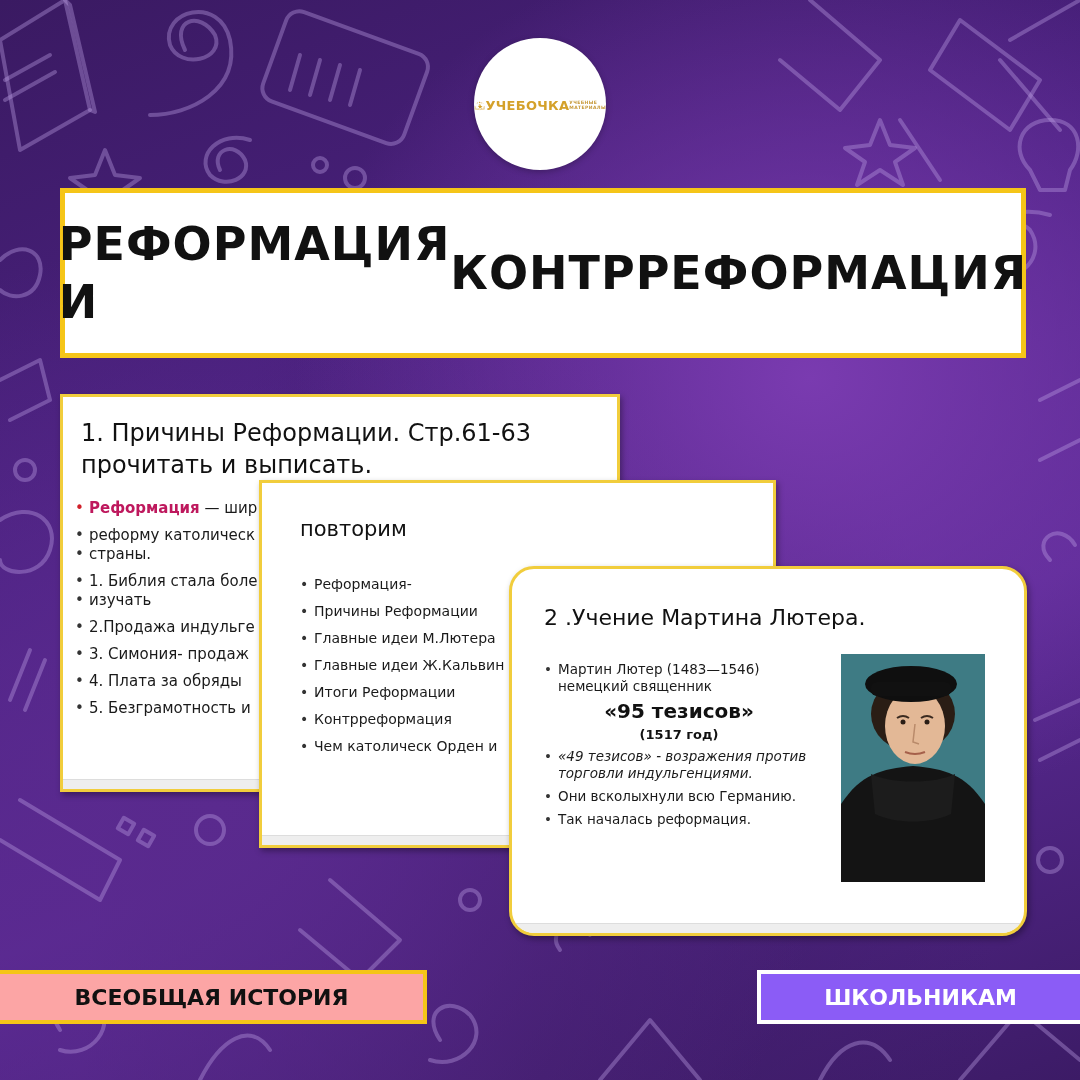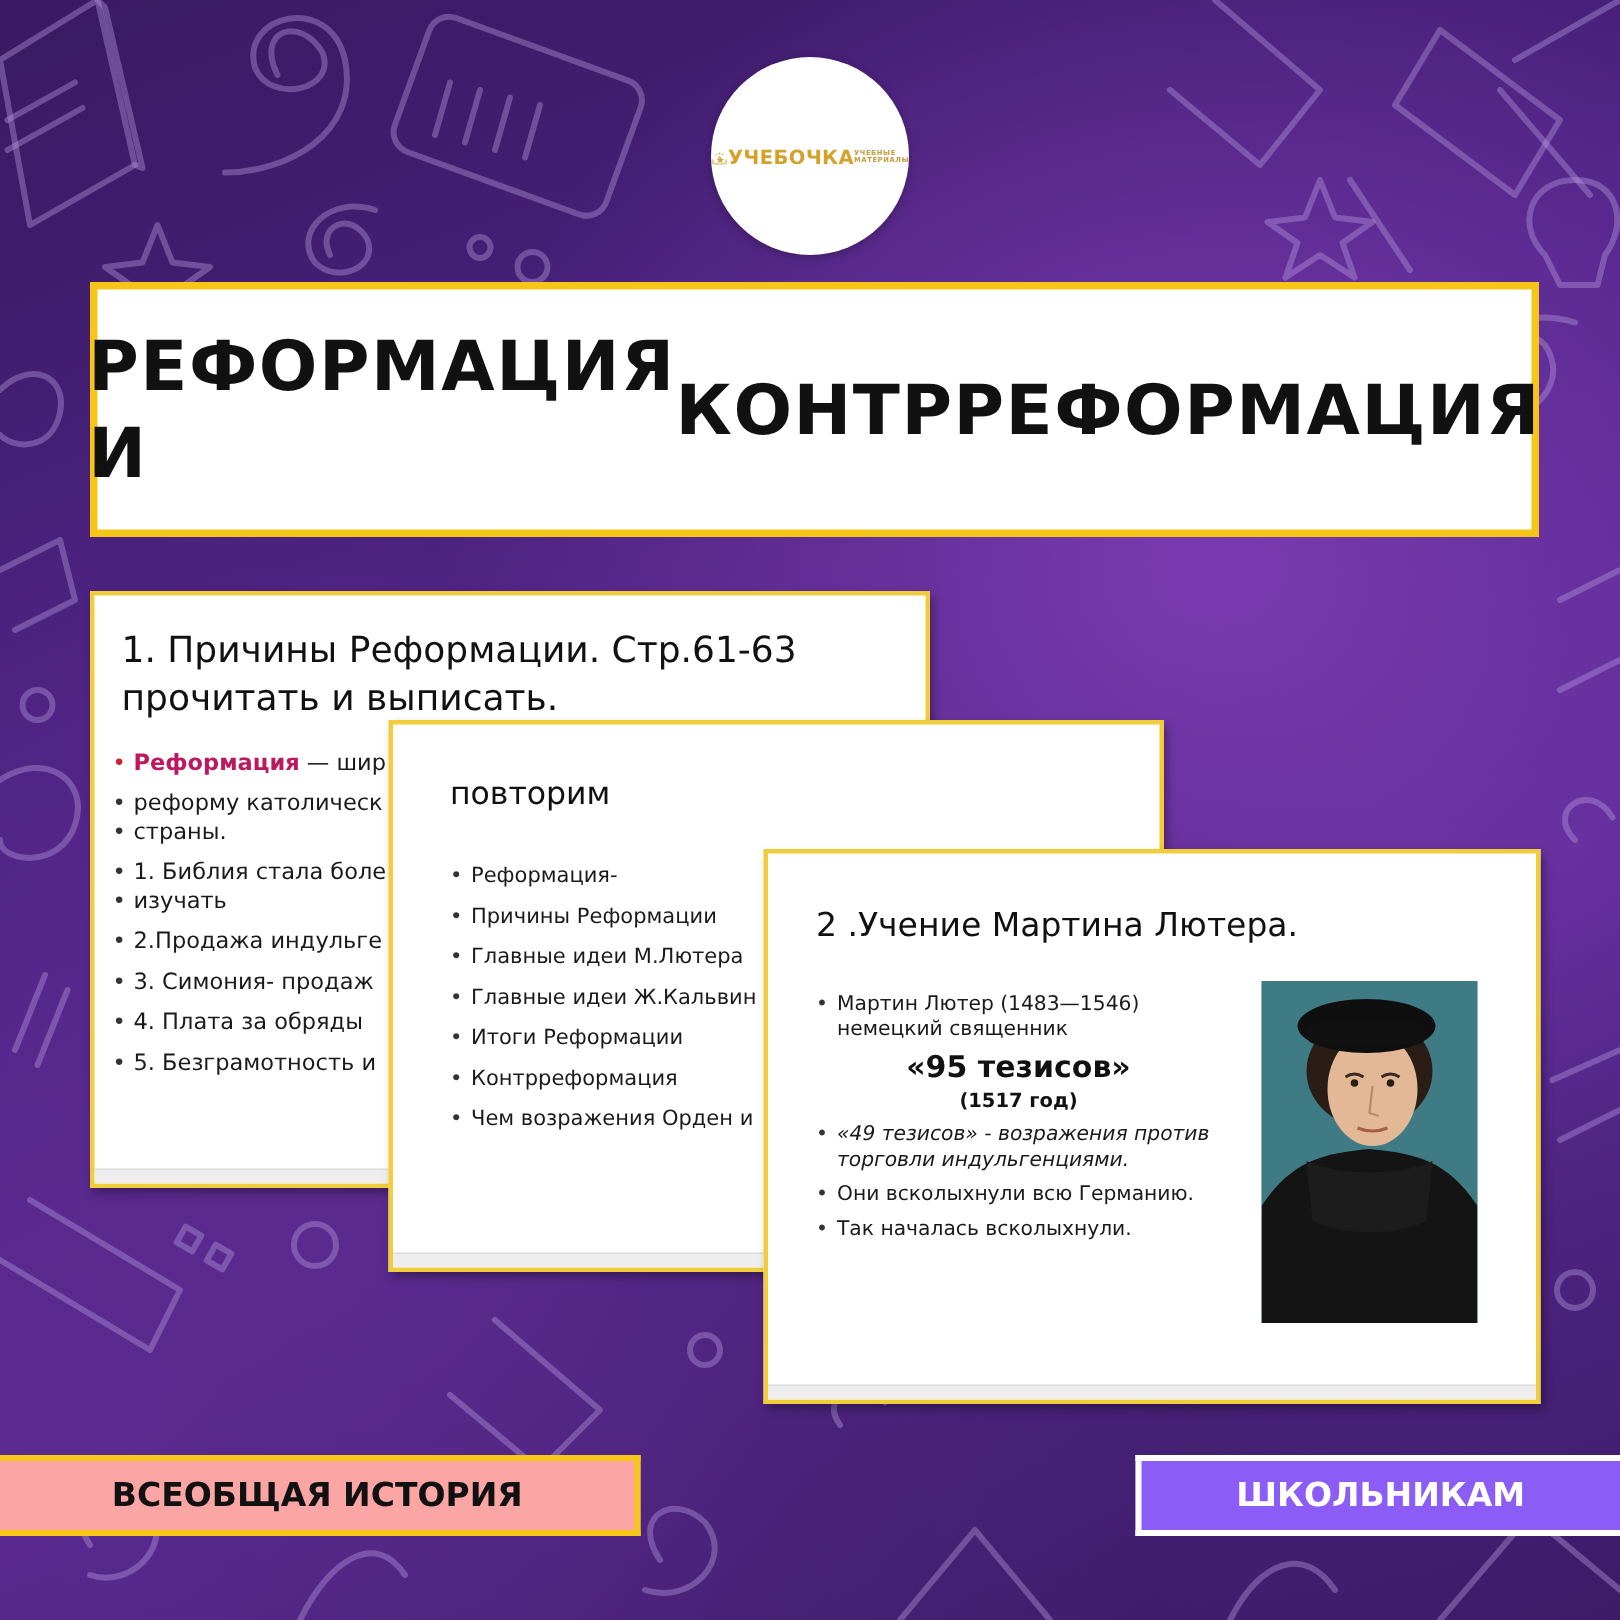--- a/index.html
+++ b/index.html
@@ -50,21 +50,21 @@
     border: 3px solid #f1cd3c;
     box-shadow: 2px 3px 6px rgba(0,0,0,0.35);
     overflow: hidden;
   }
   .slide .footer-bar {
     position: absolute; left: 0; right: 0; bottom: 0; height: 10px;
     background: #eeeeee; border-top: 1px solid #dddddd;
   }
   .slide-1 { left: 60px; top: 394px; width: 560px; height: 398px; z-index: 2; }
   .slide-2 { left: 259px; top: 480px; width: 517px; height: 368px; z-index: 3; }
-  .slide-3 { left: 509px; top: 566px; width: 518px; height: 370px; z-index: 4; }
+  .slide-3 { left: 509px; top: 566px; width: 518px; height: 370px; z-index: 4; border-radius: 25px; }
 
   .slide-title {
     font-family: "DejaVu Sans", sans-serif; color: #111;
   }
   .slide-1 .slide-title {
     position: absolute; left: 18px; top: 20px; width: 520px;
     font-size: 24px; line-height: 32px;
   }
   .slide-1 ul {
     position: absolute; left: 12px; top: 102px; width: 540px; list-style: none;
@@ -229,40 +229,40 @@
 
 <div class="slide slide-2">
   <div class="slide-title">повторим</div>
   <ul>
     <li>Реформация-</li>
     <li>Причины Реформации</li>
     <li>Главные идеи М.Лютера</li>
     <li>Главные идеи Ж.Кальвин</li>
     <li>Итоги Реформации</li>
     <li>Контрреформация</li>
-    <li>Чем возражения Орден  и</li>
+    <li>Чем католическ Орден  и</li>
   </ul>
   <div class="footer-bar"></div>
 </div>
 
 <div class="slide slide-3">
   <div class="slide-title">2 .Учение Мартина Лютера.</div>
   <div class="content">
     <ul>
       <li style="margin-bottom:0">
         <div>Мартин Лютер (1483—1546)</div>
         <div>немецкий священник</div>
       </li>
     </ul>
     <div class="center-big">«95 тезисов»</div>
     <div class="center-small">(1517 год)</div>
     <ul>
       <li class="italic">«49 тезисов» - возражения против торговли индульгенциями.</li>
       <li>Они всколыхнули всю Германию.</li>
-      <li>Так началась всколыхнули.</li>
+      <li>Так началась реформация.</li>
     </ul>
   </div>
   <div class="portrait">
     <svg viewBox="0 0 144 228">
       <rect width="144" height="228" fill="#3e7b84"></rect>
 
       <path d="M0 228 L0 150 C20 120 40 115 72 112 C104 115 124 120 144 150 L144 228 Z" fill="#141414"></path>
       <path d="M30 120 C50 130 94 130 114 120 L110 160 C90 170 54 170 34 160 Z" fill="#1c1c1c"></path>
 
       <ellipse cx="72" cy="60" rx="42" ry="38" fill="#2a1d15"></ellipse>

